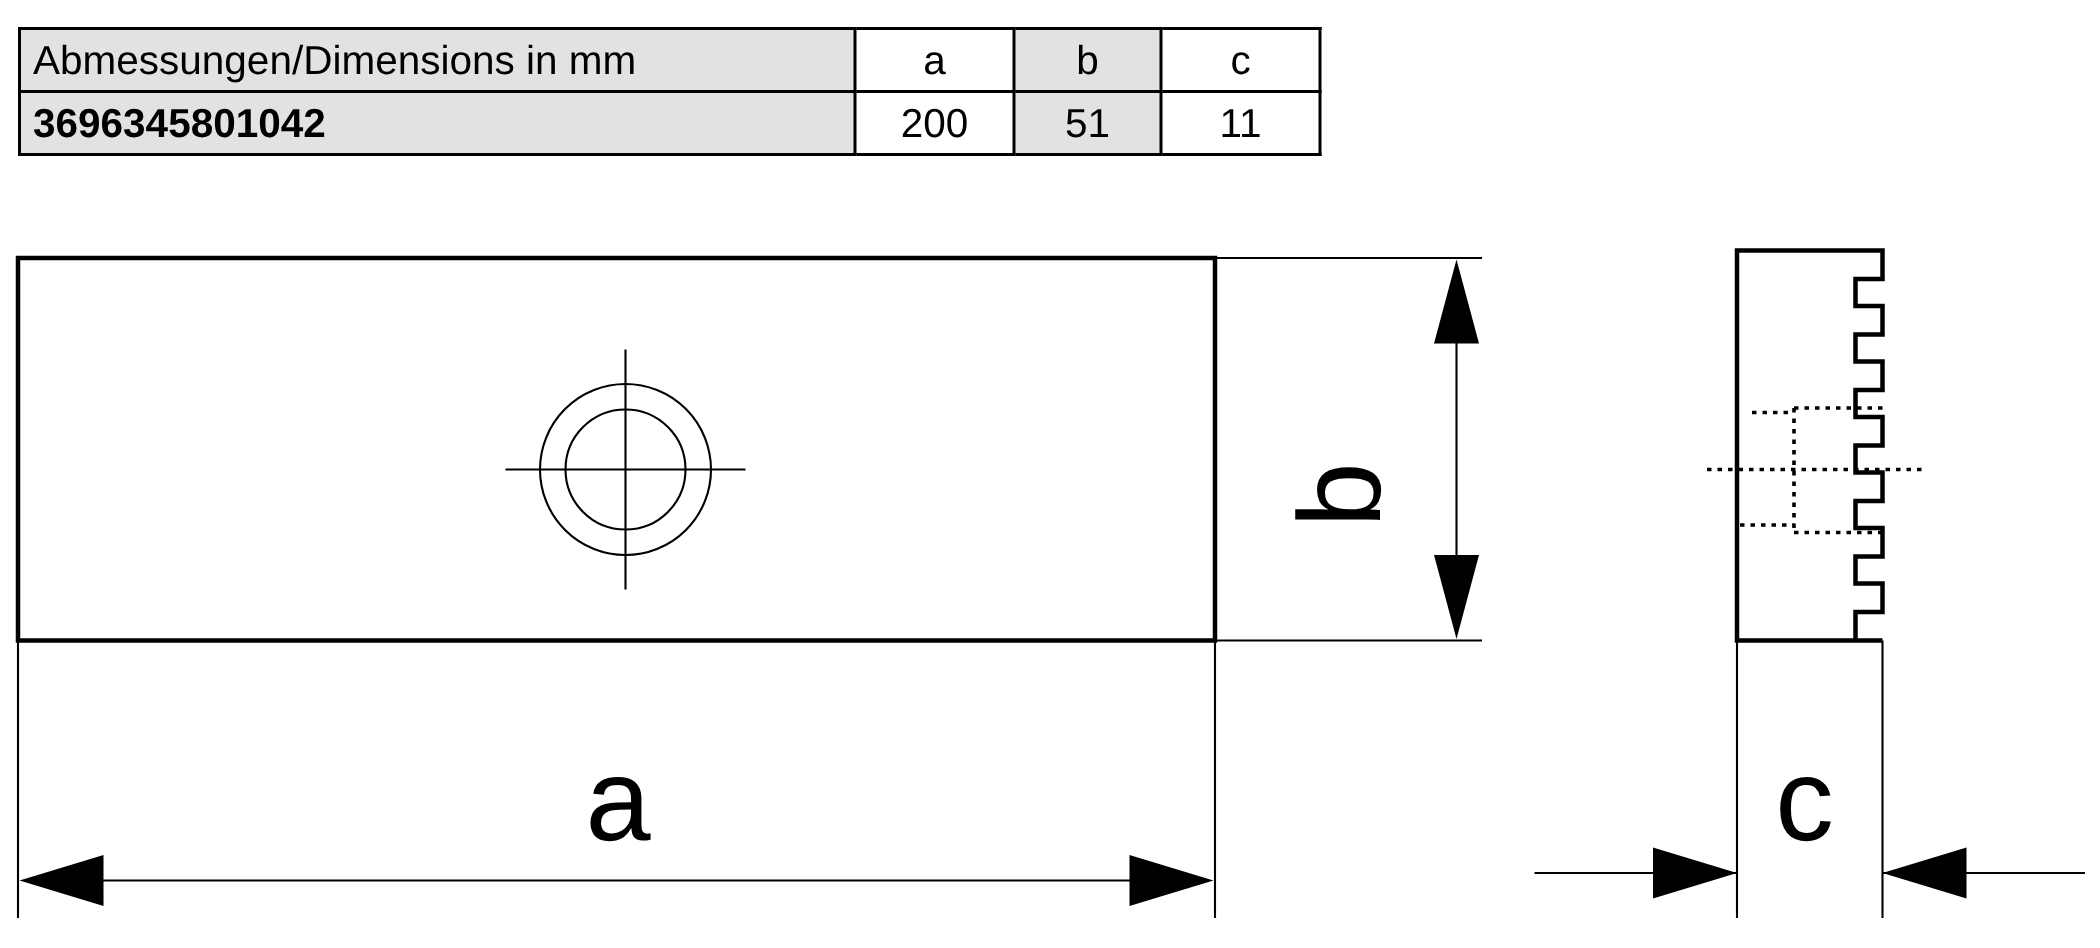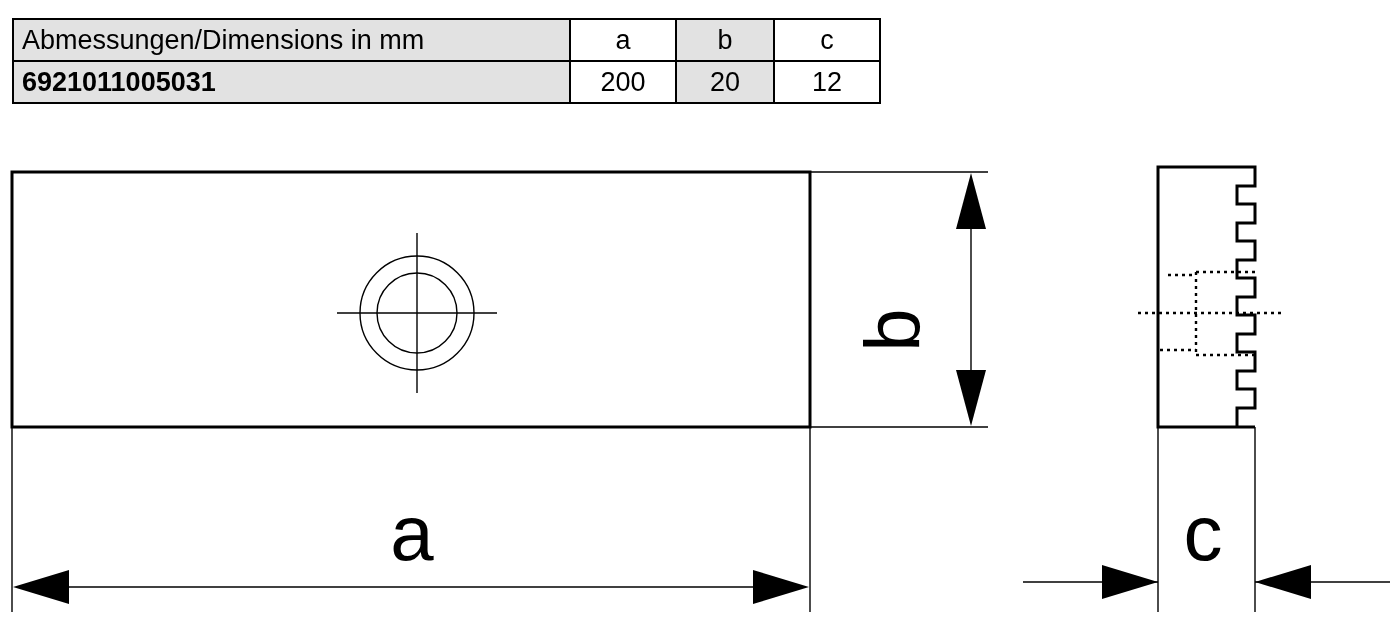--- a/index.html
+++ b/index.html
@@ -72,24 +72,24 @@
 
   <table class="dim-table">
     <tbody>
       <tr>
         <td class="c-name cell-grey">Abmessungen/Dimensions in mm</td>
         <td class="c-a cell-white">a</td>
         <td class="c-b cell-grey">b</td>
         <td class="c-c cell-white">c</td>
       </tr>
       <tr>
-        <td class="c-name cell-grey cell-bold">6921011005031</td>
+        <td class="c-name cell-grey cell-bold">3696345801042</td>
         <td class="c-a cell-white">200</td>
-        <td class="c-b cell-grey">20</td>
-        <td class="c-c cell-white">12</td>
+        <td class="c-b cell-grey">51</td>
+        <td class="c-c cell-white">11</td>
       </tr>
     </tbody>
   </table>
 
   <svg id="drawing" viewBox="0 0 1400 632">
 
     <rect class="outline" x="12" y="172" width="798" height="255"></rect>
 
     <circle class="thin" cx="417" cy="313" r="57"></circle>
     <circle class="thin" cx="417" cy="313" r="40"></circle>

